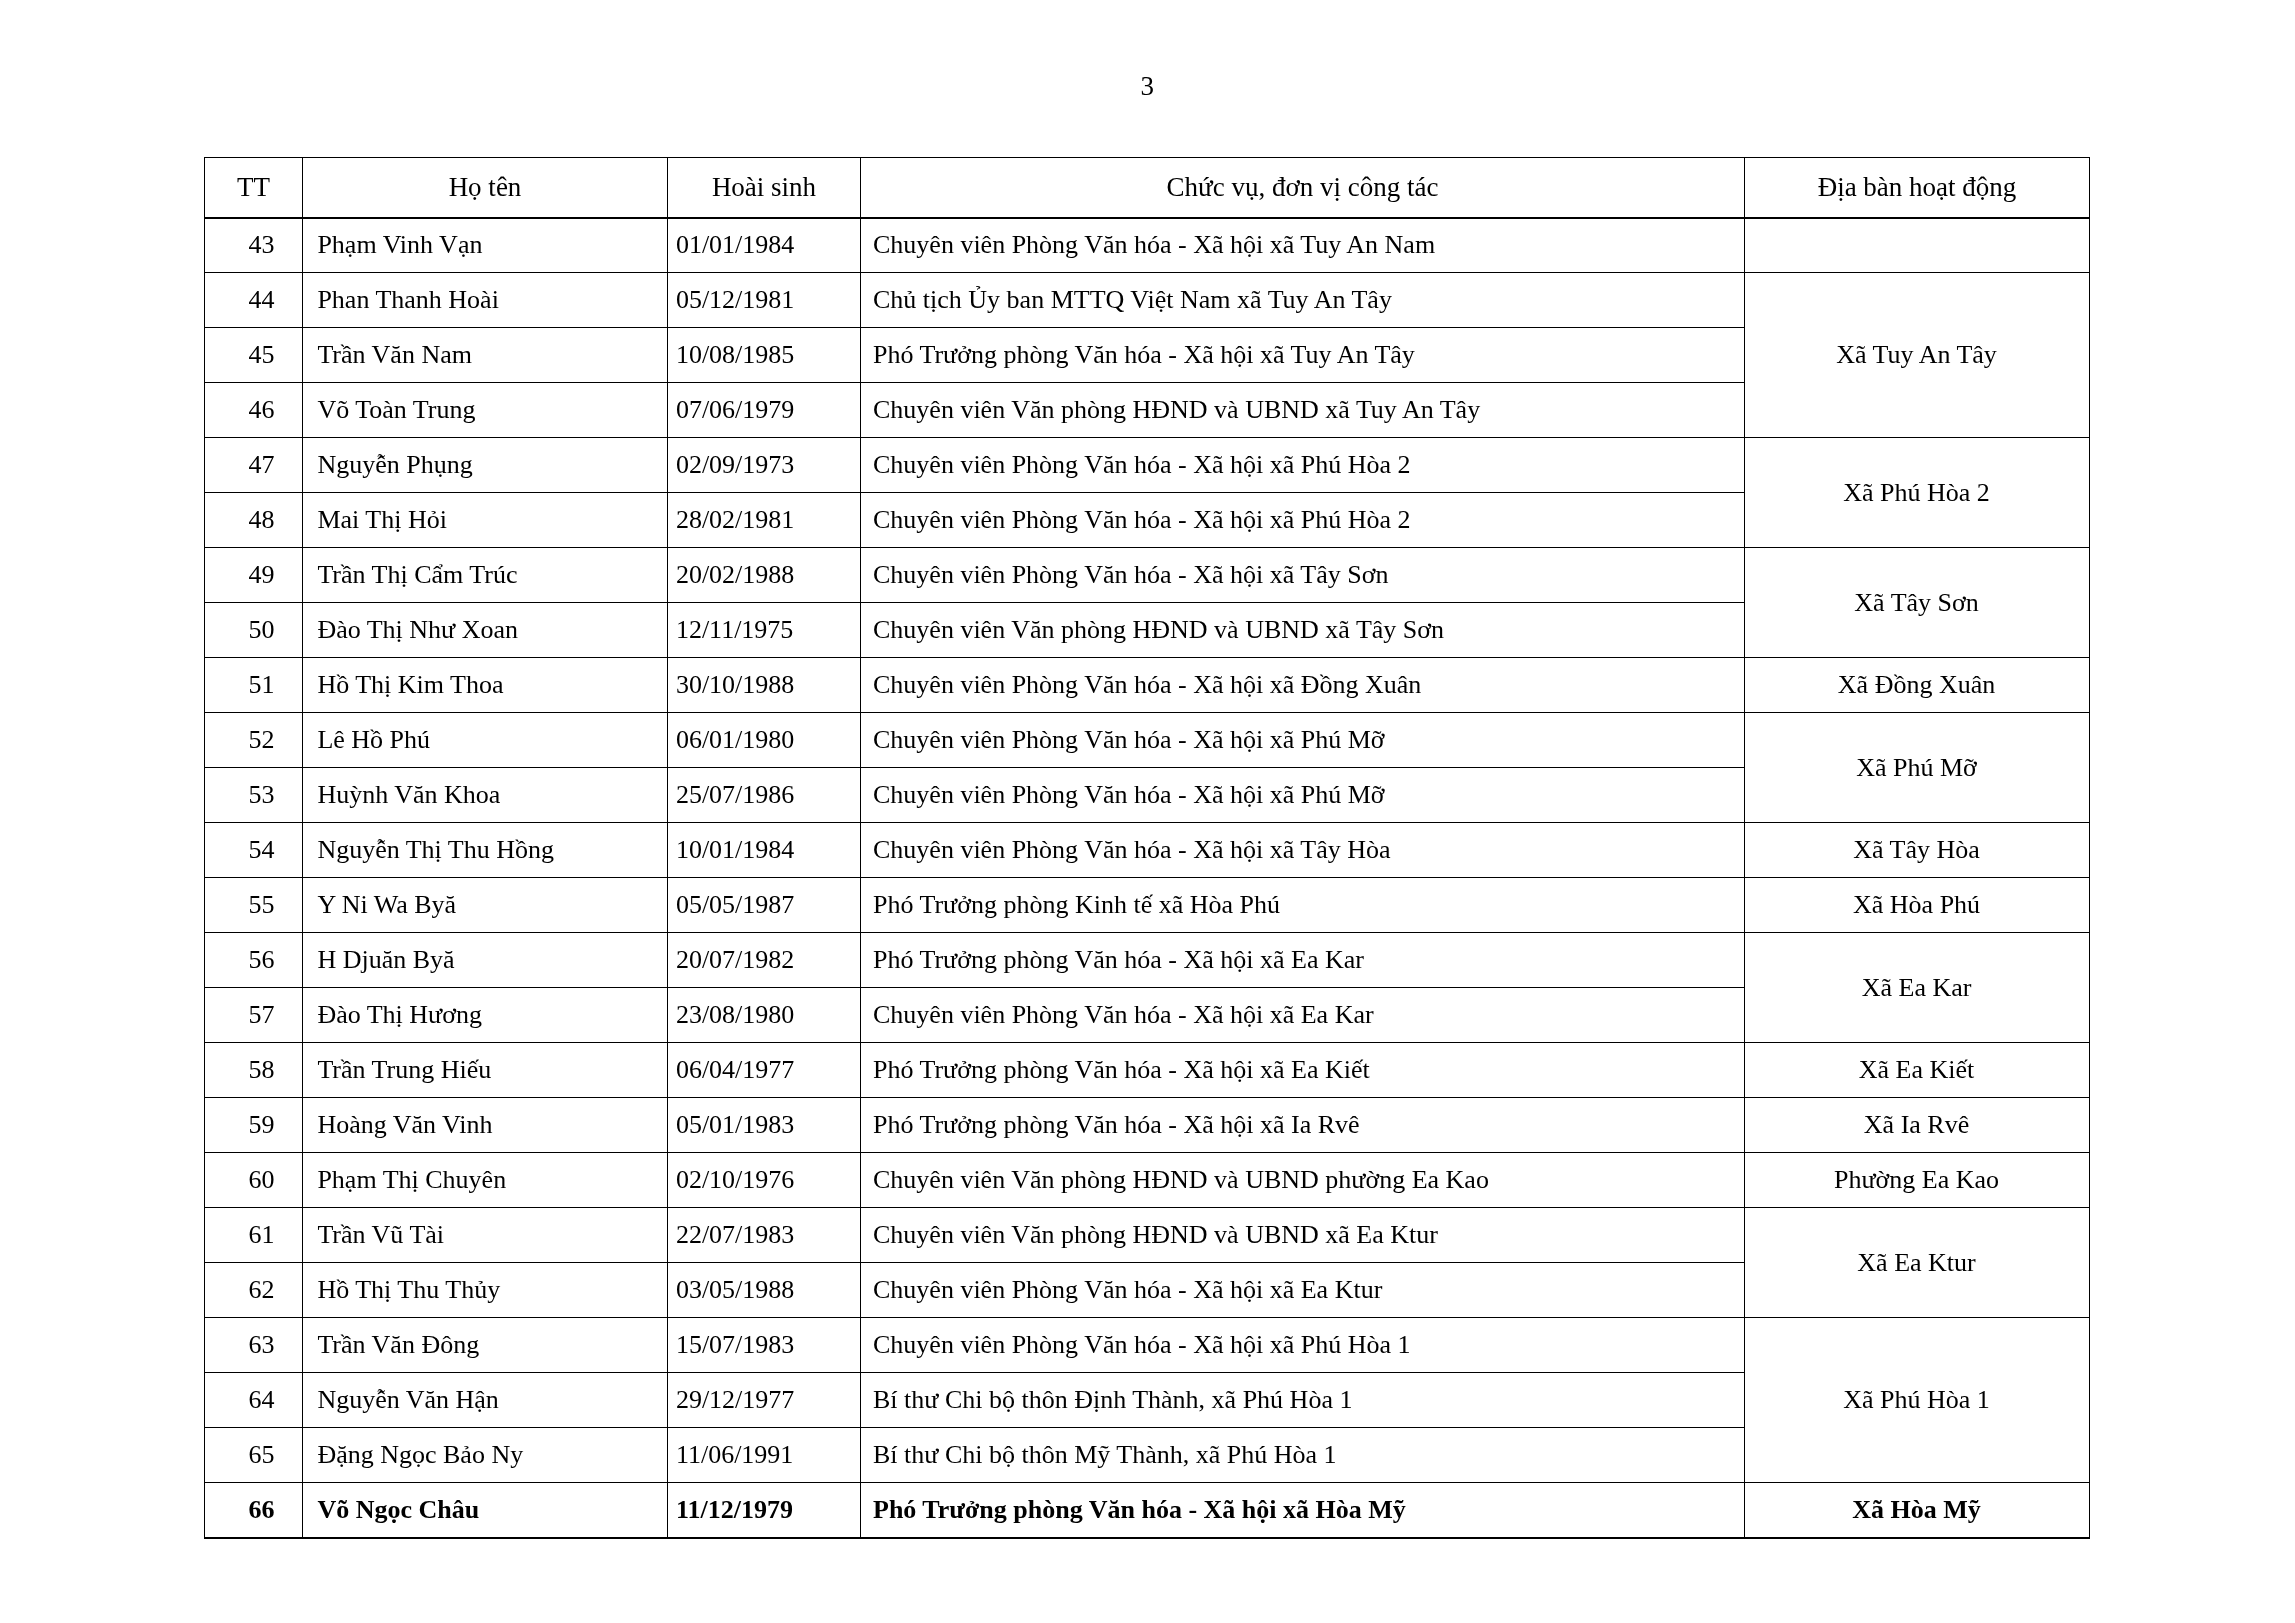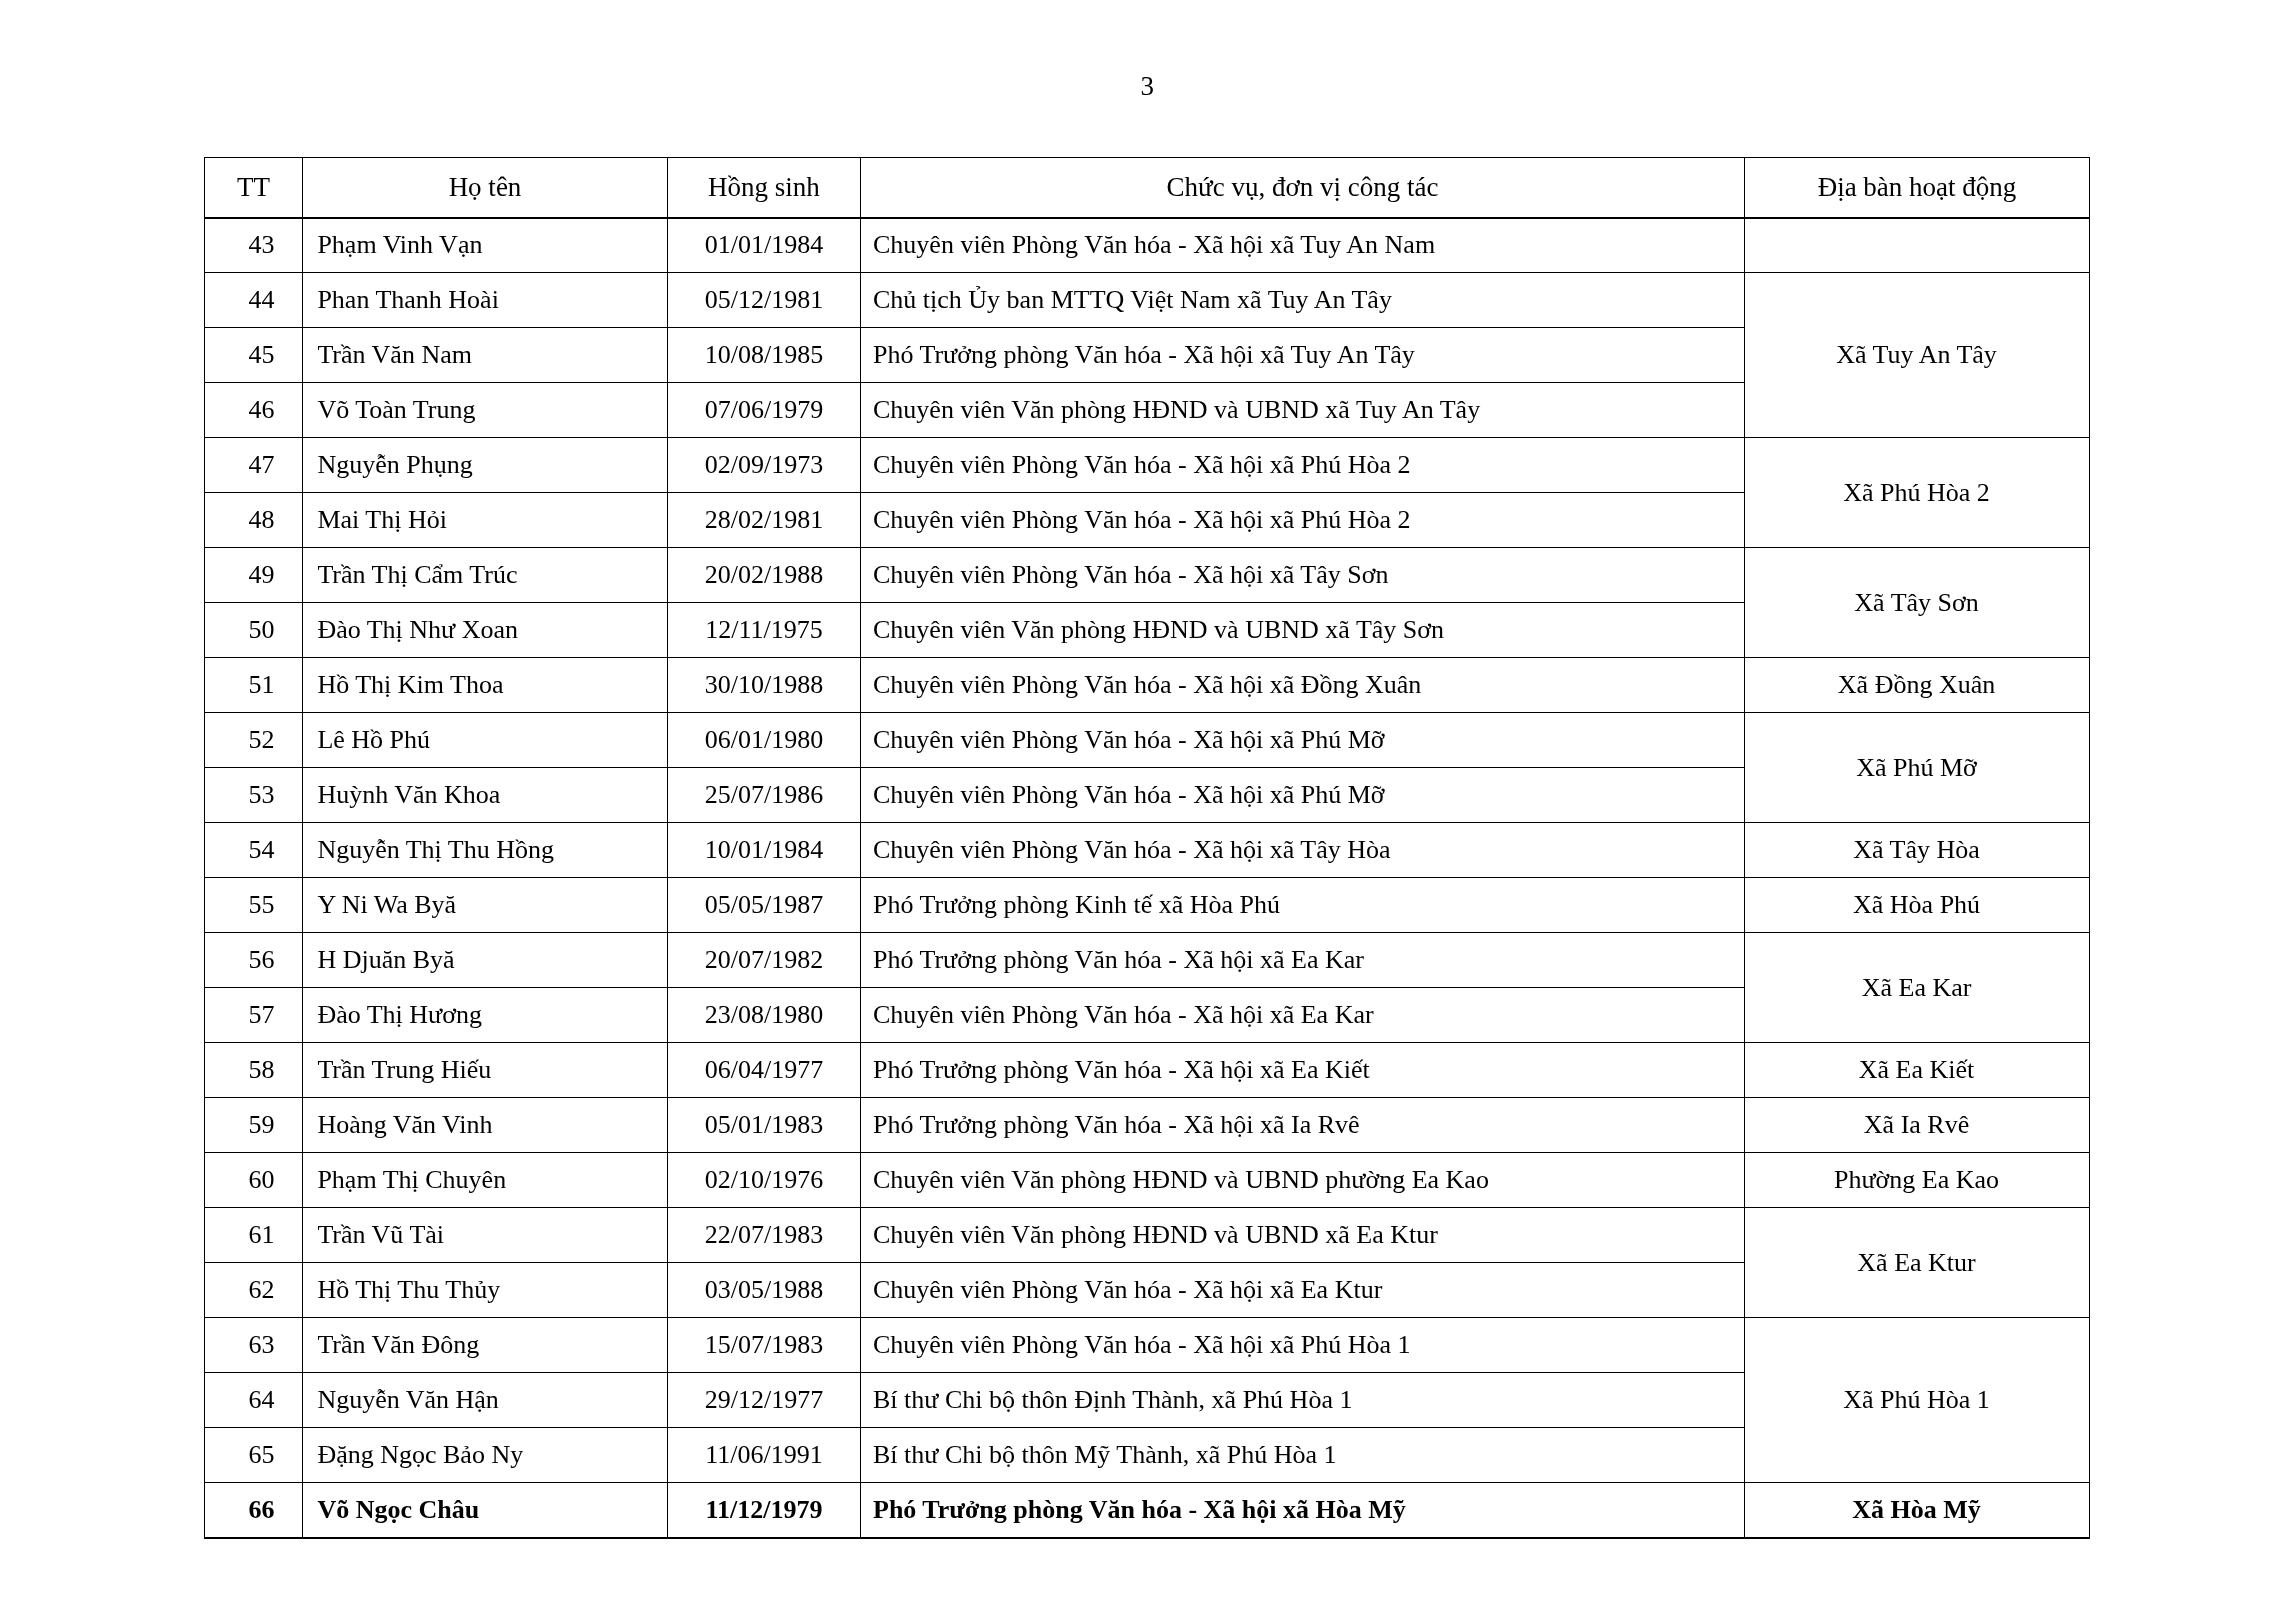--- a/index.html
+++ b/index.html
@@ -68,21 +68,20 @@
   table.roster td.tt {
     text-align: center;
     font-weight: normal;
     padding-left: 24px;
   }
   table.roster td.name {
     text-align: left;
     padding-left: 14.4px;
   }
   table.roster td.dob {
-    text-align: center;
   }
   table.roster td.pos {
     text-align: left;
     padding-left: 12px;
   }
   table.roster td.area {
     text-align: center;
     padding-left: 7px;
   }
   table.roster tbody tr:last-child td {
@@ -106,21 +105,21 @@
         <col class="c-tt">
         <col class="c-name">
         <col class="c-dob">
         <col class="c-pos">
         <col class="c-area">
       </colgroup>
       <thead>
         <tr>
           <th class="h-tt">TT</th>
           <th class="h-name">Họ tên</th>
-          <th class="h-dob">Hồng sinh</th>
+          <th class="h-dob">Hoài sinh</th>
           <th class="h-pos">Chức vụ, đơn vị công tác</th>
           <th class="h-area">Địa bàn hoạt động</th>
         </tr>
       </thead>
       <tbody id="roster-body">
           <tr>
             <td class="tt">43</td>
             <td class="name">Phạm Vinh Vạn</td>
             <td class="dob">01/01/1984</td>
             <td class="pos">Chuyên viên Phòng Văn hóa - Xã hội xã Tuy An Nam</td>

